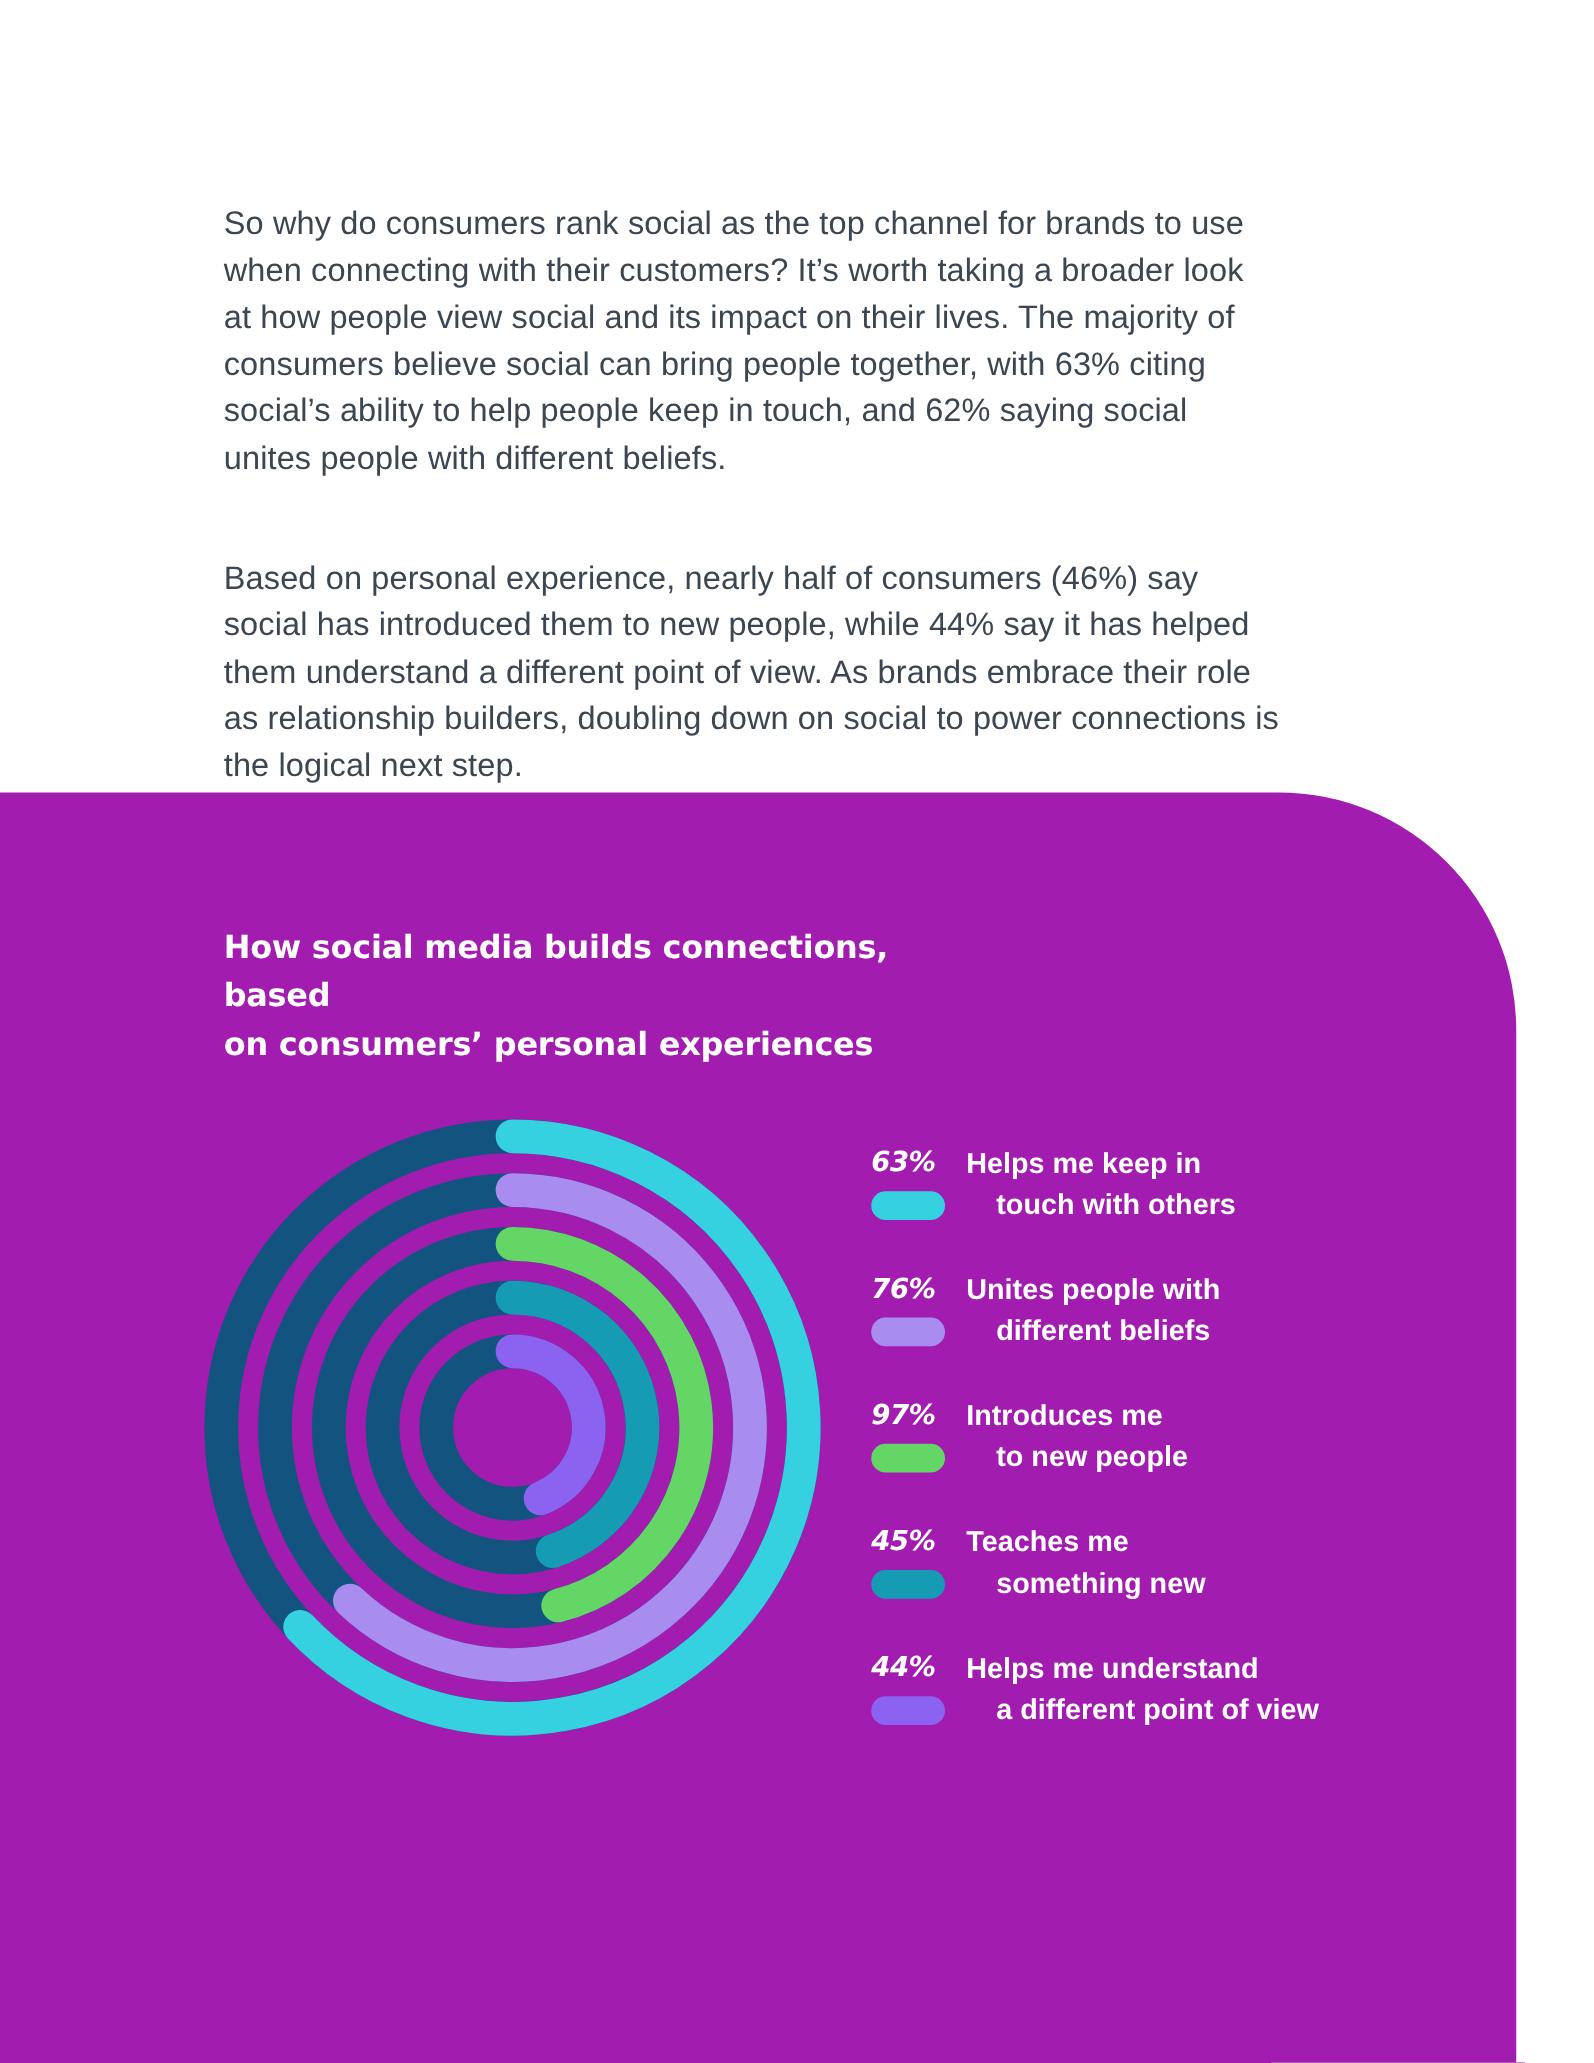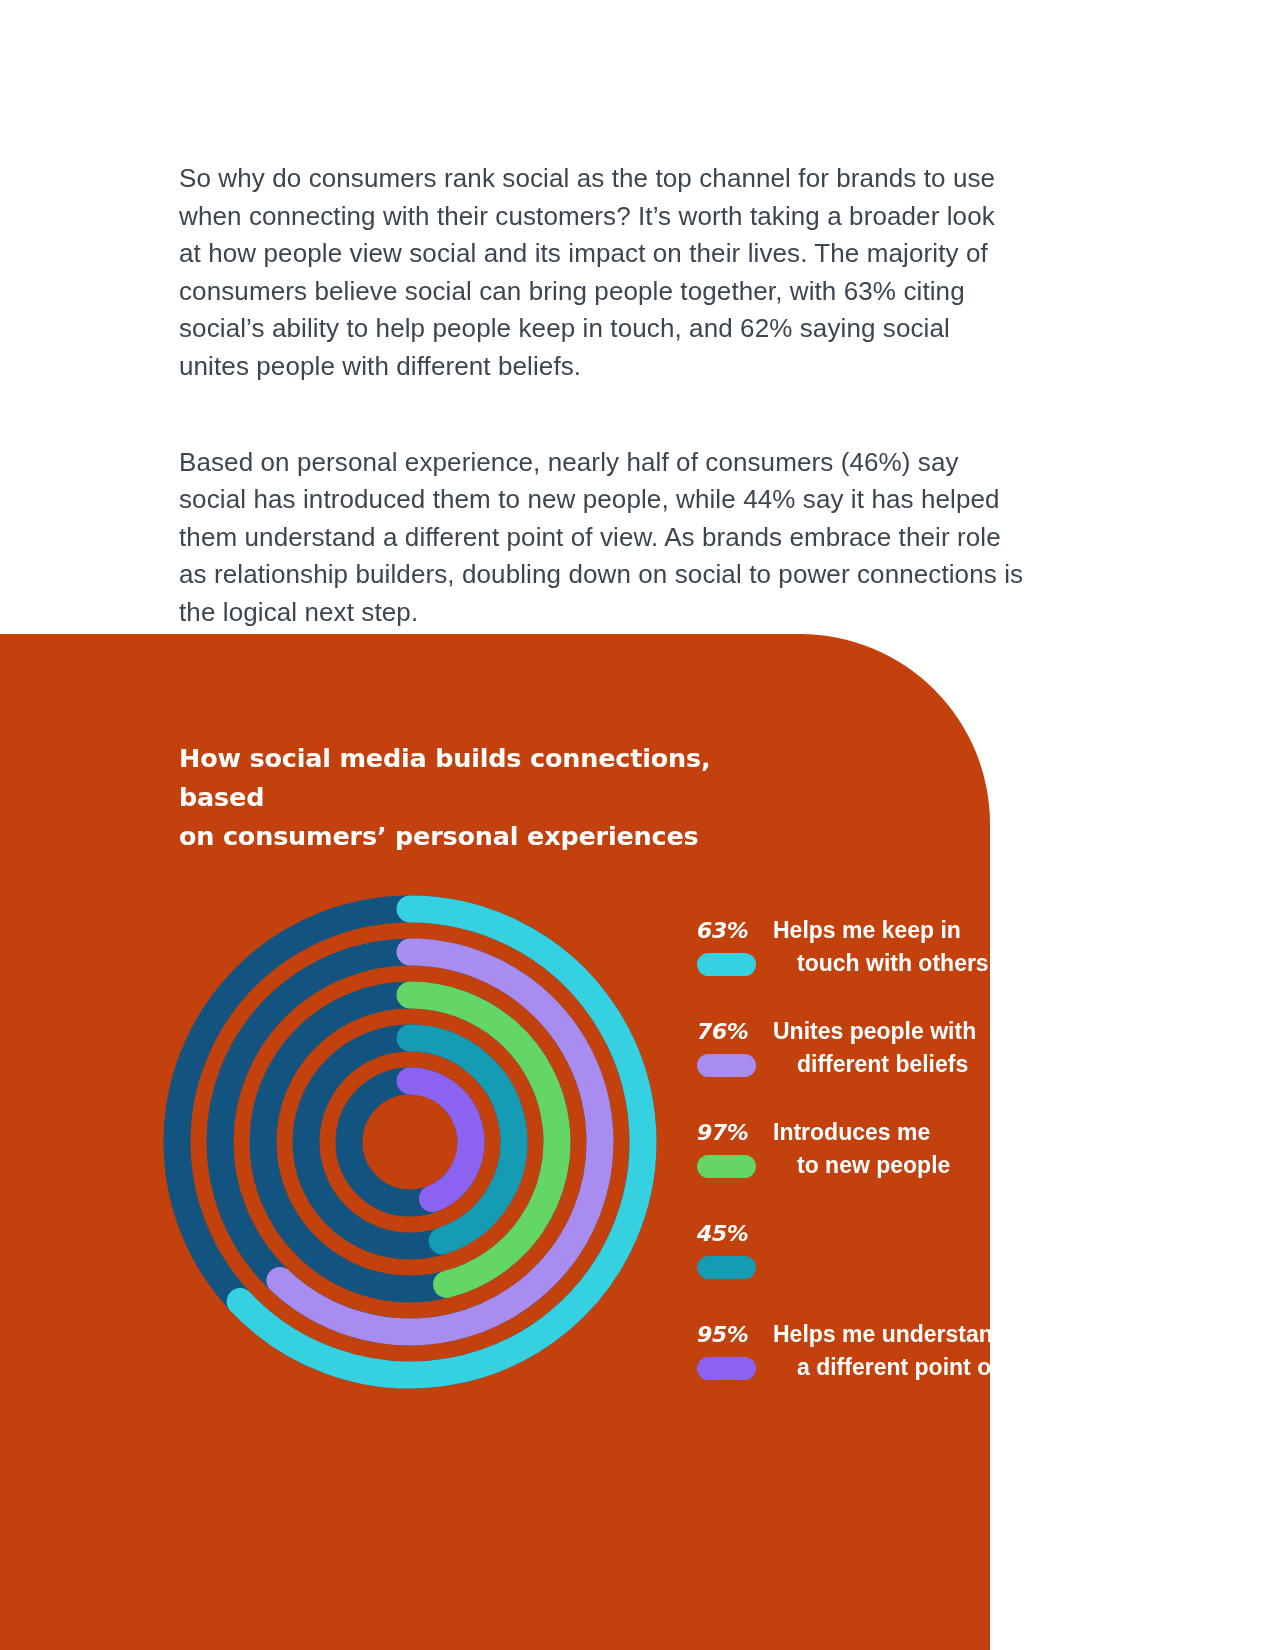--- a/index.html
+++ b/index.html
@@ -31,23 +31,23 @@
     margin: 0 0 58px 0;
     font-weight: 400;
   }
   .para:last-child { margin-bottom: 0; }
 
   
   .panel {
     position: absolute;
     left: 0;
     top: 634px;
-    width: 990px;
+    width: 1213px;
     height: 1016px;
-    background: #c2410c;
+    background: #a21caf;
     border-top-right-radius: 190px;
   }
 
   .panel-heading {
     position: absolute;
     left: 179px;
     top: 105px;
     width: 620px;
     color: #ffffff;
     font-family: "DejaVu Sans", sans-serif;
@@ -183,25 +183,29 @@
         <span class="ll1">Introduces me</span>
         <span class="ll2">to new people</span>
       </div>
     </div>
 
     <div class="legend-item">
       <div class="legend-key">
         <span class="legend-pct">45%</span>
         <span class="legend-swatch" style="background: rgb(21, 155, 180);"></span>
       </div>
-    </div>
-
-    <div class="legend-item">
-      <div class="legend-key">
-        <span class="legend-pct">95%</span>
+      <div class="legend-label">
+        <span class="ll1">Teaches me</span>
+        <span class="ll2">something new</span>
+      </div>
+    </div>
+
+    <div class="legend-item">
+      <div class="legend-key">
+        <span class="legend-pct">44%</span>
         <span class="legend-swatch" style="background: rgb(140, 99, 240);"></span>
       </div>
       <div class="legend-label">
         <span class="ll1">Helps me understand</span>
         <span class="ll2">a different point of view</span>
       </div>
     </div>
 
   </div>
 

